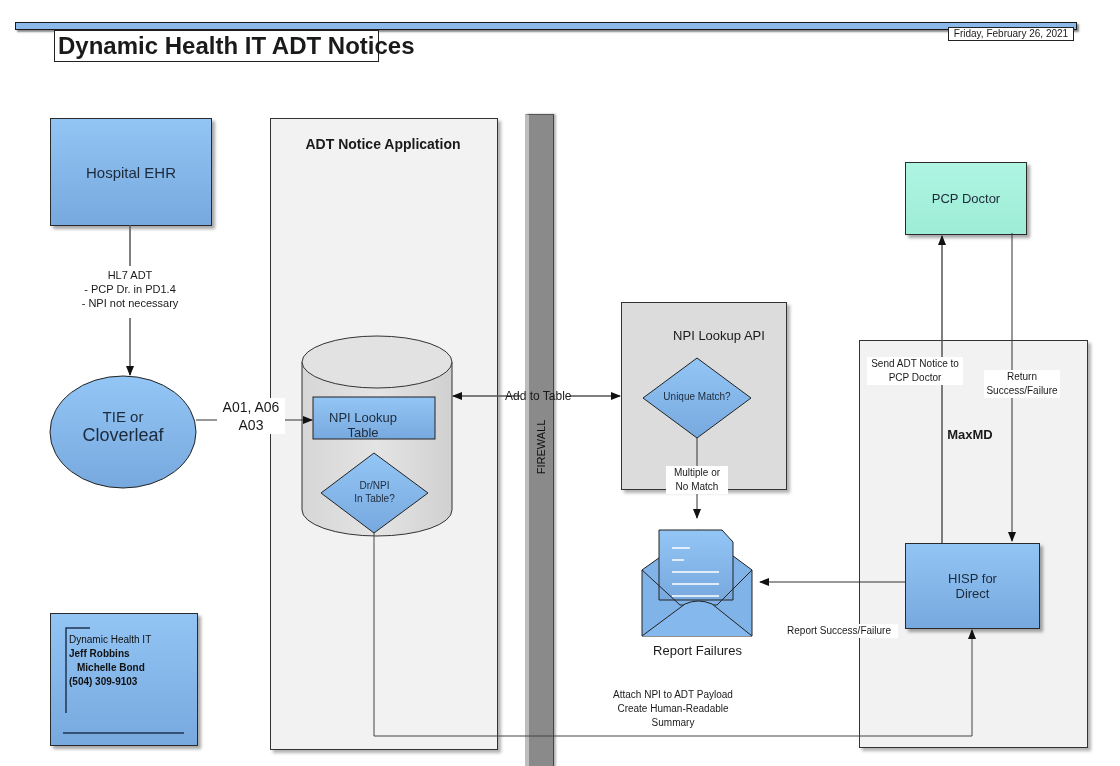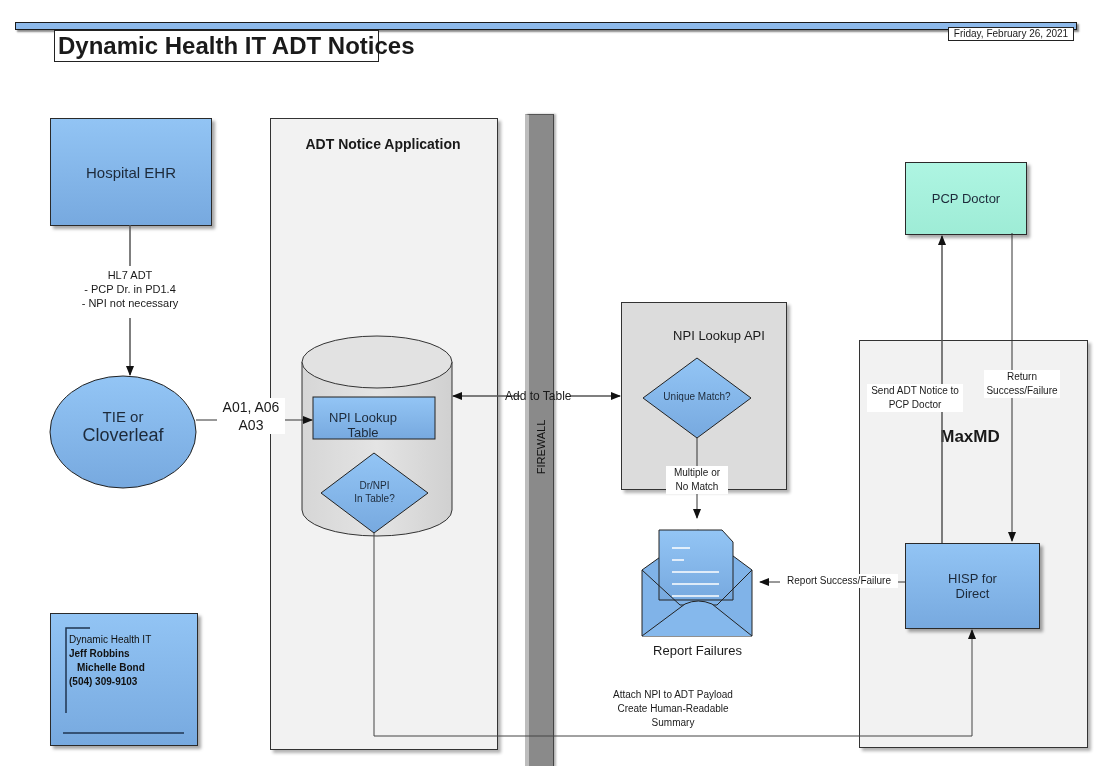--- a/index.html
+++ b/index.html
@@ -31,21 +31,21 @@
 <div class="abs title-box">Dynamic Health IT ADT Notices</div>
 <div class="abs date-box">Friday, February 26, 2021</div>
 
 <div class="abs container" style="left:270px; top:118px; width:226px; height:630px;"></div>
 <div class="abs" style="left:270px; top:136px; width:226px; text-align:center; font-weight:bold; font-size:14px;">ADT Notice Application</div>
 
 <div class="abs container-dark" style="left:621px; top:302px; width:164px; height:186px;"></div>
 <div class="abs" style="left:621px; top:328px; width:196px; text-align:center; font-size:13px;">NPI Lookup API</div>
 
 <div class="abs container" style="left:859px; top:340px; width:227px; height:406px;"></div>
-<div class="abs" style="left:930px; top:427px; width:80px; text-align:center; font-weight:bold; font-size:17px;">MaxMD</div>
+<div class="abs" style="left:930px; top:427px; width:80px; text-align:center; font-weight:bold; font-size:13px;">MaxMD</div>
 
 <div class="abs" style="left:525px; top:114px; width:24px; height:652px; background:#8a8a8a; border-left:4px solid #bdbdbd; border-top:1px solid #555; border-right:1px solid #444; box-shadow:2px 0 2px rgba(0,0,0,0.3);"></div>
 <div class="abs" style="left:511px; top:441px; width:60px; font-size:11px; text-align:center; transform:rotate(-90deg); color:#111;">FIREWALL</div>
 
 <div class="abs box-blue" style="left:50px; top:118px; width:160px; height:106px; font-size:15px;">
   <span>Hospital EHR</span>
 </div>
 
 <div class="abs box-blue" style="left:905px; top:162px; width:120px; height:71px; font-size:13px; background:linear-gradient(#aef5e2,#9eecd6);">
   <span>PCP Doctor</span>
@@ -133,29 +133,29 @@
 </div>
 <div class="abs label" style="left:217px; top:398px; width:68px; font-size:14px; line-height:18px;">
   <div>A01, A06</div>
   <div>A03</div>
 </div>
 <div class="abs label" style="left:505px; top:389px; width:66px; font-size:12px; background:transparent;">Add to Table</div>
 <div class="abs label" style="left:666px; top:466px; width:62px; font-size:10px;">
   <div>Multiple or</div>
   <div>No Match</div>
 </div>
-<div class="abs label" style="left:867px; top:384px; width:96px; font-size:10px; line-height:14px;">
+<div class="abs label" style="left:867px; top:357px; width:96px; font-size:10px; line-height:14px;">
   <div>Send ADT Notice to</div>
   <div>PCP Doctor</div>
 </div>
 <div class="abs label" style="left:984px; top:370px; width:76px; font-size:10px; line-height:14px;">
   <div>Return</div>
   <div>Success/Failure</div>
 </div>
-<div class="abs label" style="left:780px; top:574px; width:118px; font-size:10px;">Report Success/Failure</div>
+<div class="abs label" style="left:780px; top:624px; width:118px; font-size:10px;">Report Success/Failure</div>
 <div class="abs label-nobg" style="left:598px; top:688px; width:150px; font-size:10px; line-height:14px;">
   <div>Attach NPI to ADT Payload</div>
   <div>Create Human-Readable</div>
   <div>Summary</div>
 </div>
 
 <div class="abs" style="left:69px; top:633px; width:120px; font-size:10px; line-height:14px; color:#111;">
   <div>Dynamic Health IT</div>
   <div style="font-weight:bold;">Jeff Robbins</div>
   <div style="font-weight:bold;padding-left:8px;">Michelle Bond</div>

